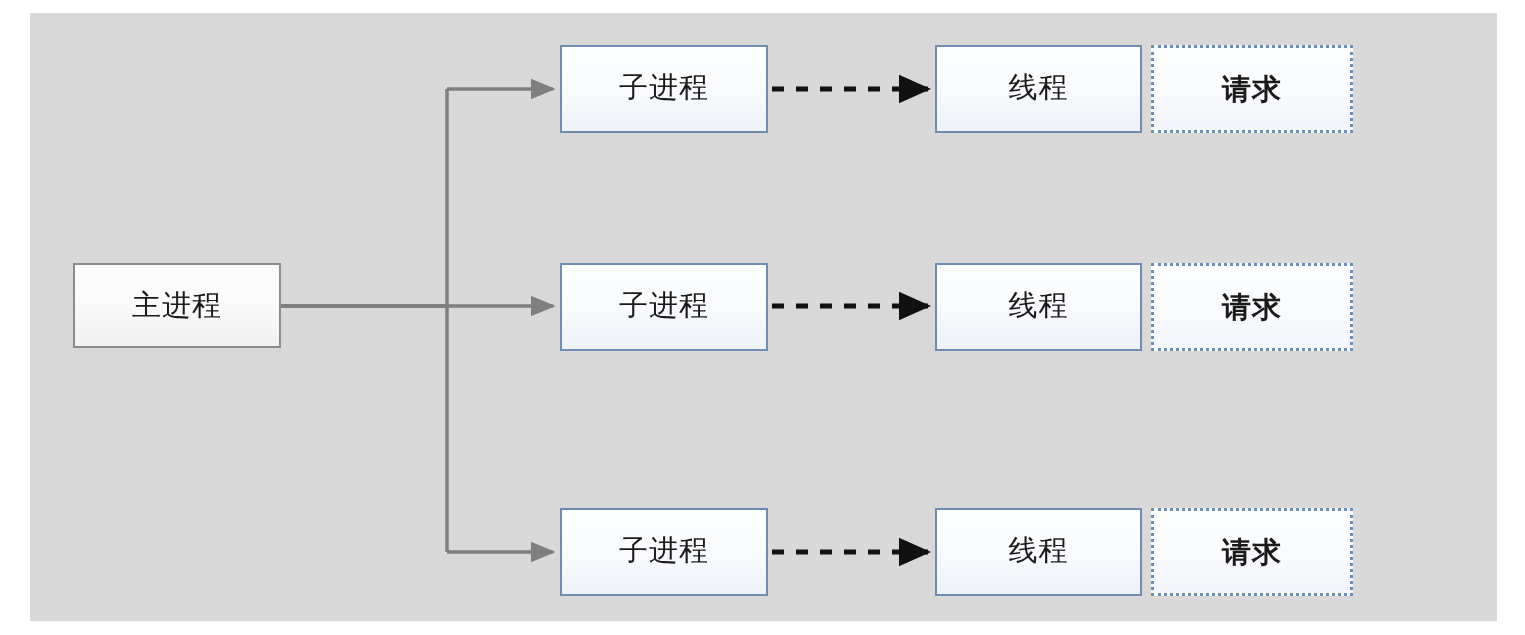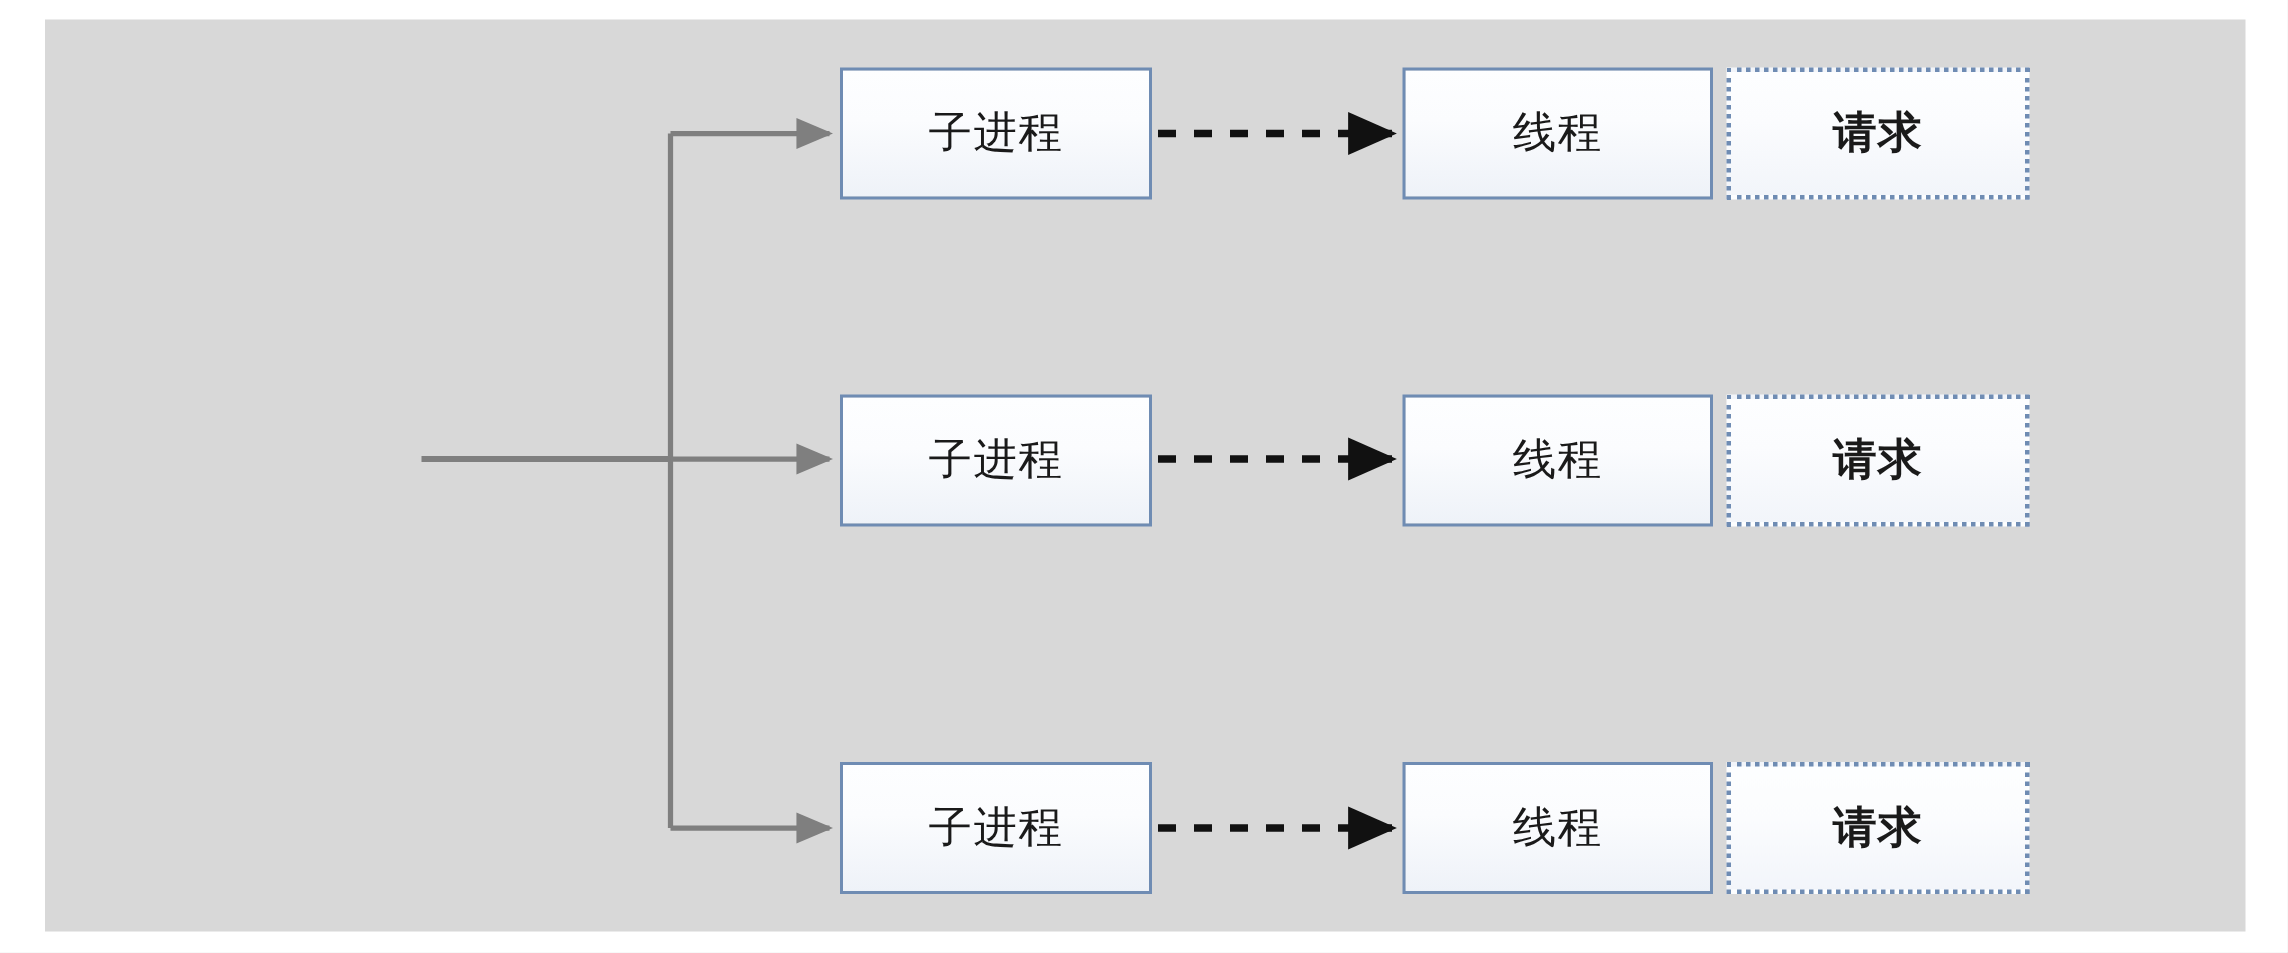--- a/index.html
+++ b/index.html
@@ -36,20 +36,21 @@
   }
   
   .node.main {
     border: 2px solid #8c8c8c;
     background: linear-gradient(to bottom, #fdfdfd 0%, #fafafa 45%, #f1f1f1 100%);
   }
   
   .node.blue {
     border: 2px solid #6f8cb3;
     background: linear-gradient(to bottom, #fdfeff 0%, #fbfcfe 40%, #eef2f8 100%);
+    font-family: Liberation Mono, monospace;
   }
   
   .node.dotted {
     border: 3px dotted #6f8cb3;
     background: linear-gradient(to bottom, #fdfeff 0%, #fbfcfe 40%, #f2f5fa 100%);
     font-weight: bold;
   }
   .edge-layer {
     position: absolute;
     left: 0;
@@ -102,20 +103,23 @@
 
     <g>
       <path d="M 772 306 L 928 306" stroke="#111111" stroke-width="5" stroke-dasharray="12 12" fill="none" marker-end="url(#arrow-black)"></path>
     </g>
 
     <g>
       <path d="M 772 552 L 928 552" stroke="#111111" stroke-width="5" stroke-dasharray="12 12" fill="none" marker-end="url(#arrow-black)"></path>
     </g>
   </svg>
 
+  <div class="node main" style="left:73px; top:263px; width:208px; height:85px;">
+    <span>主进程</span>
+  </div>
 
   <div class="node blue" style="left:560px; top:45px; width:208px; height:88px;">
     <span>子进程</span>
   </div>
   <div class="node blue" style="left:935px; top:45px; width:207px; height:88px;">
     <span>线程</span>
   </div>
   <div class="node dotted" style="left:1151px; top:45px; width:202px; height:88px;">
     <span>请求</span>
   </div>

